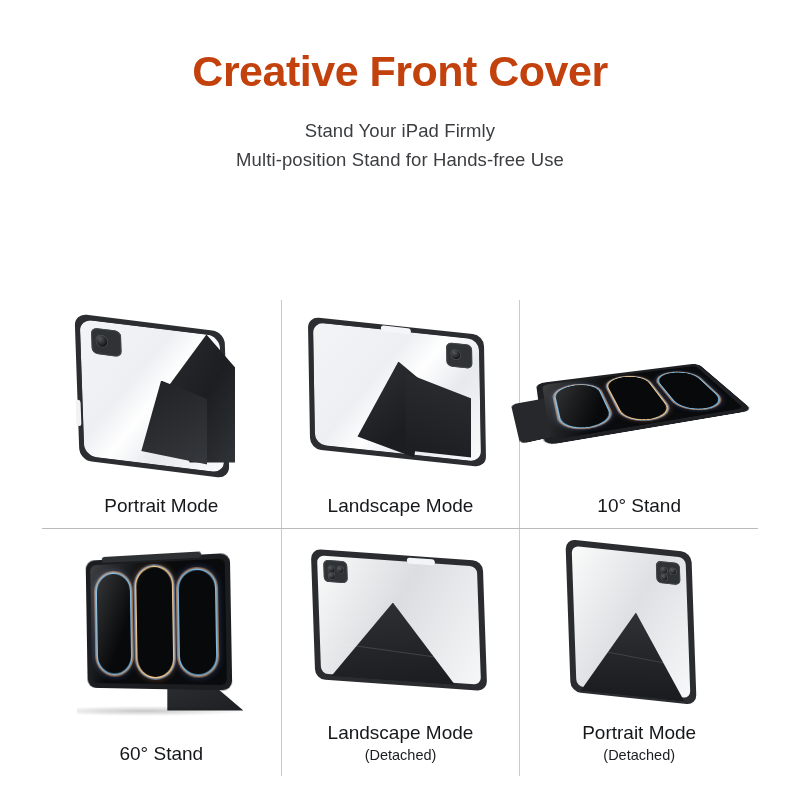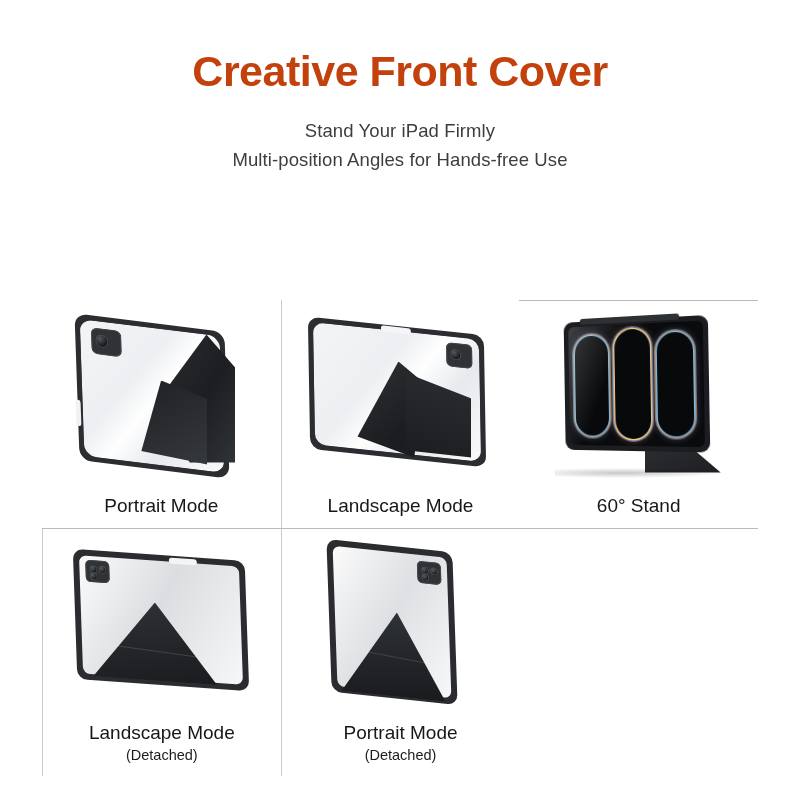--- a/index.html
+++ b/index.html
@@ -234,21 +234,21 @@
 </style>
 </head>
 <body>
 
 <div class="page">
 
   <div class="header">
     <div class="headline">Creative Front Cover</div>
     <div class="subhead">
       <div class="subhead-line">Stand Your iPad Firmly</div>
-      <div class="subhead-line">Multi-position Angles for Hands-free Use</div>
+      <div class="subhead-line">Multi-position Stand for Hands-free Use</div>
     </div>
   </div>
 
   <div class="grid">
 
     <div class="cell col-left row-top">
       <div class="stage">
         <div class="scene c1">
           <div class="body">
             <div class="frame"></div>
@@ -280,20 +280,39 @@
           </div>
           <div class="flap f1"></div>
           <div class="flap f2"></div>
         </div>
       </div>
       <div class="caption-wrap">
         <div class="caption">Landscape Mode</div>
       </div>
     </div>
 
+    <div class="cell col-right row-top">
+      <div class="stage">
+        <div class="scene c3">
+          <div class="body">
+            <div class="frame"></div>
+            <div class="lip"></div>
+            <div class="wall">
+              <div class="loop" style="left:6%;  top:10%; width:25%; height:80%;"></div>
+              <div class="loop warm" style="left:37%; top:6%;  width:25%; height:86%;"></div>
+              <div class="loop" style="left:68%; top:10%; width:25%; height:80%;"></div>
+              <div class="sheen"></div>
+            </div>
+          </div>
+        </div>
+      </div>
+      <div class="caption-wrap">
+        <div class="caption">10° Stand</div>
+      </div>
+    </div>
 
     <div class="cell col-left row-bottom">
       <div class="stage">
         <div class="scene c4">
           <div class="kick"></div>
           <div class="body">
             <div class="frame"></div>
             <div class="pen"></div>
             <div class="wall">
               <div class="loop" style="left:5%;  top:8%;  width:26%; height:84%;"></div>

